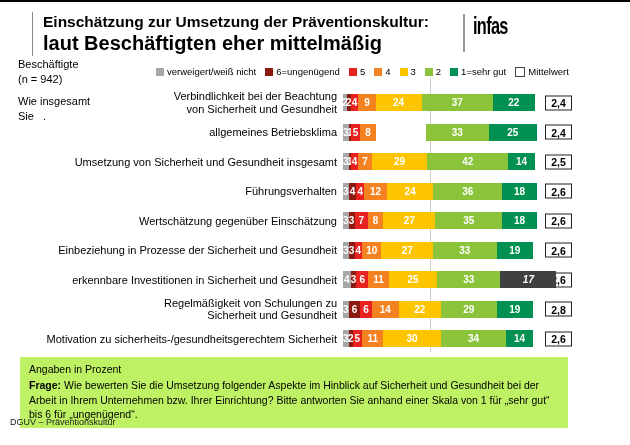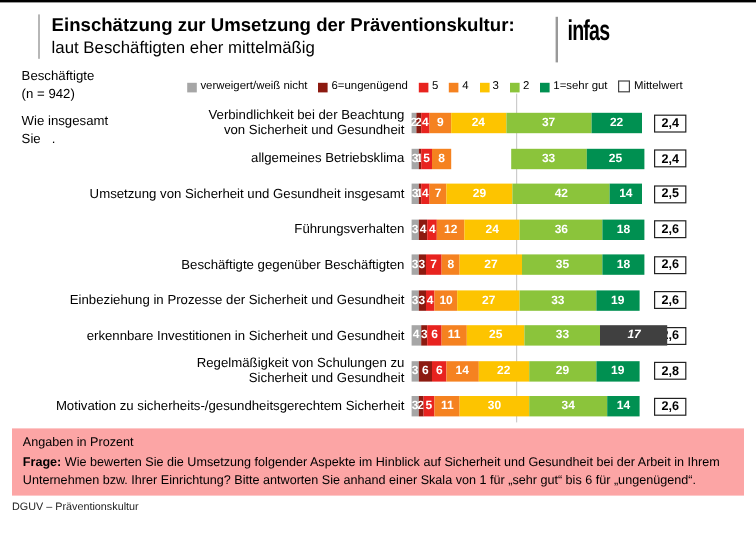--- a/index.html
+++ b/index.html
@@ -2,52 +2,52 @@
 <html><head>
 <meta charset="utf-8">
 <style>
   html,body{margin:0;padding:0;background:#fff;}
   .slide{position:relative;width:630px;height:445px;background:#ffffff;
          font-family:"Liberation Sans",sans-serif;color:#000;overflow:hidden;}
   .top-border{position:absolute;top:0;left:0;width:630px;height:2px;background:#000;}
 
   .title-block{position:absolute;top:12px;left:32px;border-left:1.5px solid #888;padding-left:10px;}
   .title1{font-size:15.5px;font-weight:bold;line-height:1.25;white-space:nowrap;}
-  .title2{font-size:14px;font-weight:normal;line-height:1.25;white-space:nowrap;}
+  .title2{font-size:20px;font-weight:bold;line-height:1.25;white-space:nowrap;}
 
   .subtitle{position:absolute;top:57px;left:18px;font-size:11px;line-height:1.32;}
   .intro{position:absolute;top:94px;left:18px;font-size:11px;line-height:1.32;}
 
   .logo{position:absolute;top:14px;left:463px;display:flex;align-items:flex-start;}
   .logo-line{width:1.5px;height:38px;background:#999;margin-right:8px;}
   .logo-text{font-size:24px;font-weight:bold;letter-spacing:-1px;
              transform:scaleX(.68);transform-origin:left top;line-height:1;}
 
   .legend{position:absolute;top:66px;left:156px;display:flex;align-items:center;
           font-size:9.5px;white-space:nowrap;}
-  .legend-item{display:flex;align-items:flex-end;margin-right:9px;}
+  .legend-item{display:flex;align-items:center;margin-right:9px;}
   .legend-item:last-child{margin-right:0;}
   .legend-swatch{width:8px;height:8px;margin-right:3px;flex:0 0 auto;}
 
   .chart{position:absolute;top:78px;left:0;width:630px;height:276px;}
   .gridline{position:absolute;left:430px;top:0;width:1px;height:274px;background:#cccccc;}
   .bar-rows{position:absolute;top:10px;left:0;width:630px;}
   .bar-row{position:relative;display:flex;align-items:center;height:29.5px;}
   .row-label{width:343px;box-sizing:border-box;padding-right:6px;text-align:right;
              font-size:11px;line-height:1.12;}
   .bar{display:flex;height:17px;position:relative;z-index:1;}
   .seg{display:flex;align-items:center;justify-content:center;overflow:visible;
        color:#fff;font-weight:bold;font-size:10px;line-height:17px;}
   .mw-box{position:absolute;left:545px;top:50%;transform:translateY(-50%);
           min-width:21px;height:13px;padding:0 2px;background:#fff;border:1.5px solid #222;
           display:flex;align-items:center;justify-content:center;
           font-size:10.5px;font-weight:bold;}
 
-  .footer-box{position:absolute;top:357px;left:10px;width:610px;box-sizing:border-box;
-              background:#fca5a5;padding:5px 9px 6px 9px;font-size:10.5px;line-height:1.38;}
+  .footer-box{position:absolute;top:357px;left:20px;width:548px;box-sizing:border-box;
+              background:#bef264;padding:5px 9px 6px 9px;font-size:10.5px;line-height:1.38;}
   .angaben{margin-bottom:2px;}
   .frage b{font-weight:bold;}
   .source{position:absolute;top:417px;left:10px;font-size:9px;color:#222;}
 </style>
 </head>
 <body>
 
 <div class="slide">
   <div class="top-border"></div>
 
@@ -165,21 +165,21 @@
             <div class="seg" style="background: rgb(232, 35, 31); width: 7.68px;">4</div>
             <div class="seg" style="background: rgb(245, 130, 32); width: 23.04px;">12</div>
             <div class="seg" style="background: rgb(253, 196, 0); width: 46.08px;">24</div>
             <div class="seg" style="background: rgb(139, 196, 59); width: 69.12px;">36</div>
             <div class="seg" style="background: rgb(0, 144, 81); width: 34.56px;">18</div>
           </div>
           <div class="mw-box">2,6</div>
         </div>
         <div class="bar-row">
           <div class="row-label">
-            <div class="">Beschäftigte gegenüber Beschäftigten</div>
+            <div class="">Wertschätzung gegenüber Einschätzung</div>
           </div>
           <div class="bar">
             <div class="seg" style="background: rgb(166, 166, 166); width: 5.76px;">3</div>
             <div class="seg" style="background: rgb(140, 26, 16); width: 5.76px;">3</div>
             <div class="seg" style="background: rgb(232, 35, 31); width: 13.44px;">7</div>
             <div class="seg" style="background: rgb(245, 130, 32); width: 15.36px;">8</div>
             <div class="seg" style="background: rgb(253, 196, 0); width: 51.84px;">27</div>
             <div class="seg" style="background: rgb(139, 196, 59); width: 67.2px;">35</div>
             <div class="seg" style="background: rgb(0, 144, 81); width: 34.56px;">18</div>
           </div>

